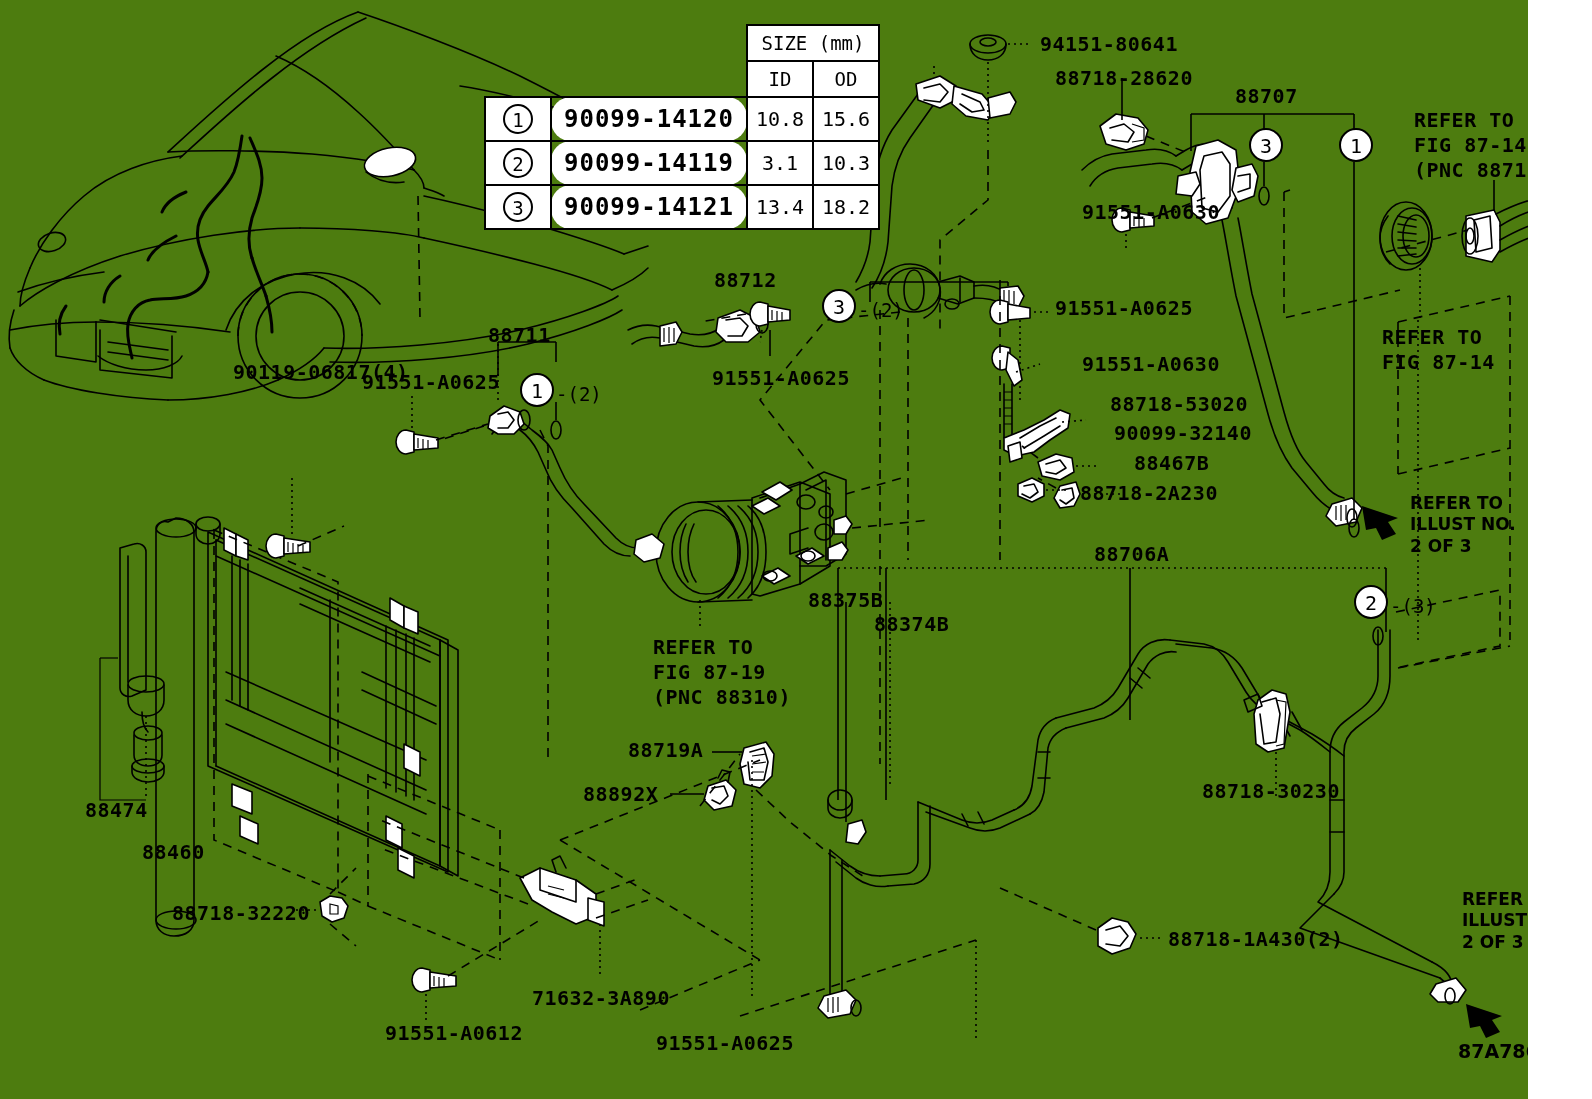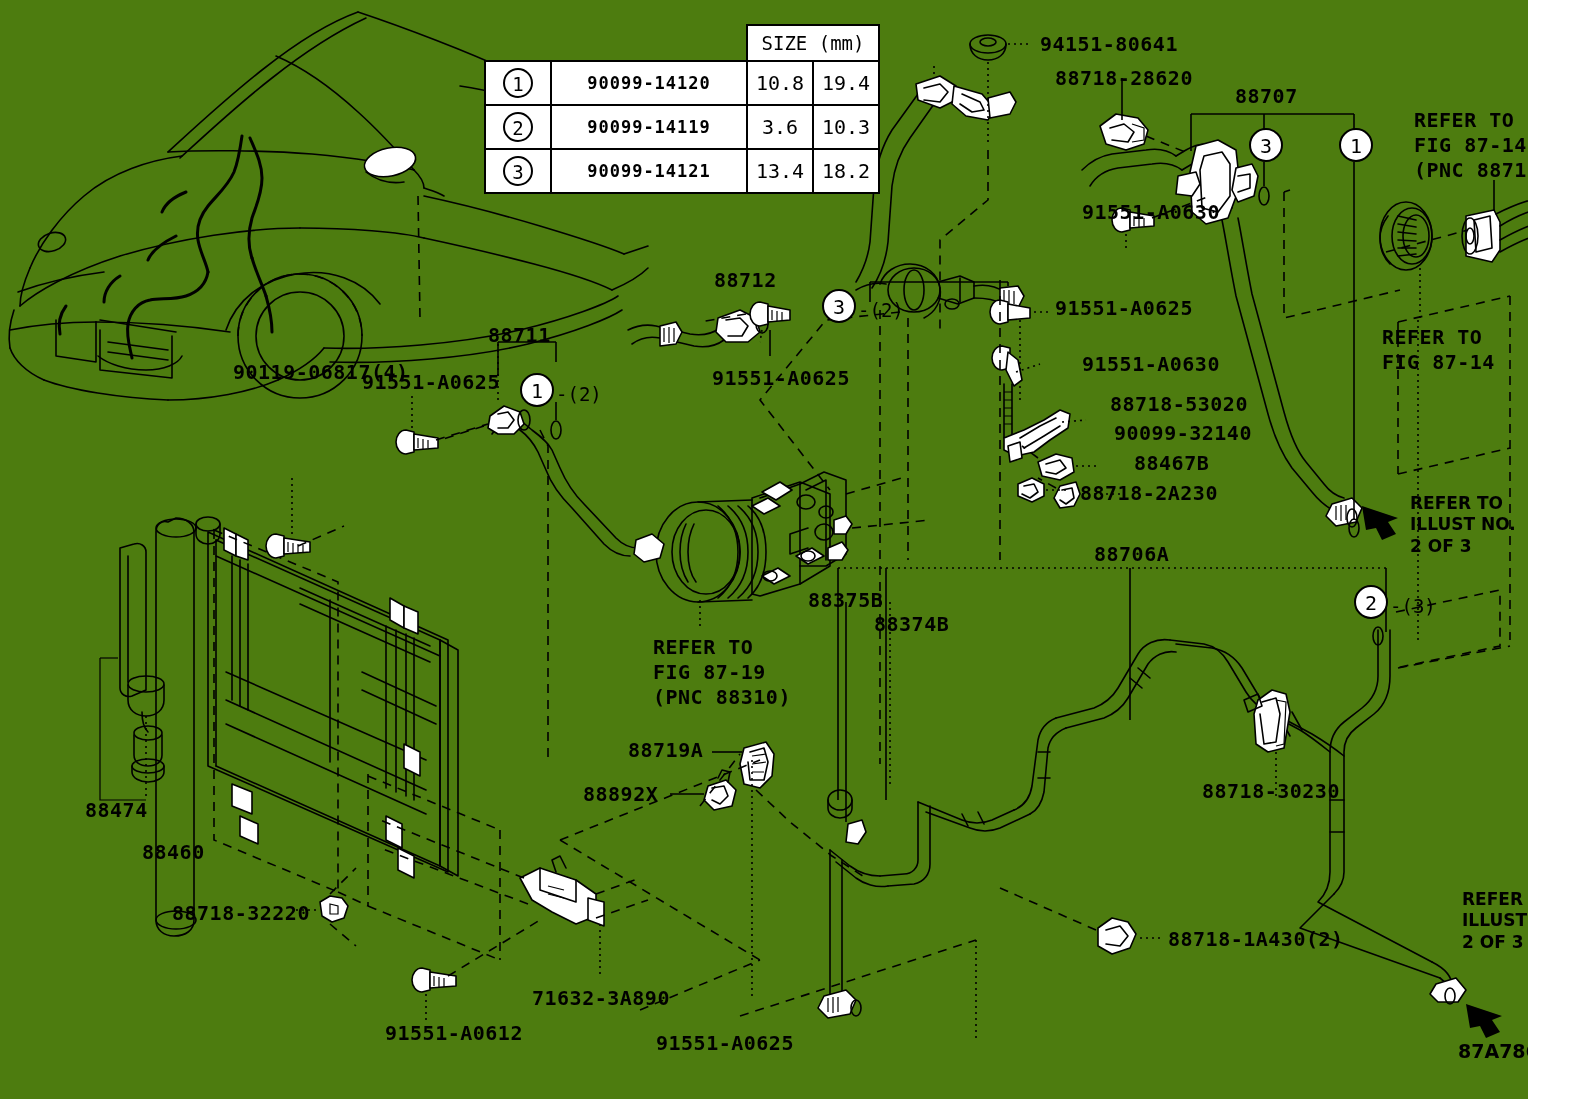--- a/index.html
+++ b/index.html
@@ -31,21 +31,21 @@
     border-collapse:collapse;
     font-family:"DejaVu Sans Mono","Liberation Mono",monospace;
   }
   #sizetable td,#sizetable th{
     border:2px solid #000;padding:0;margin:0;text-align:center;
     font-weight:700;color:#000;background:#fff;
   }
   #sizetable .blank{border:none;background:transparent;}
   #sizetable .hd{font-weight:400;font-size:19px;height:34px;}
   #sizetable .refcell{width:64px;height:42px;font-size:19px;}
-  #sizetable .pncell{width:194px;height:42px;font-size:17px;letter-spacing:1px;}
+  #sizetable .pncell{width:194px;height:42px;font-size:24px;letter-spacing:1px;border-radius:20px;}
   #sizetable .numcell{width:64px;height:42px;font-weight:400;font-size:20px;margin-left:38px;}
   .circnum{
     display:inline-block;width:30px;height:30px;line-height:28px;
     border:2px solid #000;border-radius:50%;font-size:19px;font-weight:400;
     text-align:center;box-sizing:border-box;background:#fff;
   }
   .circnum.big{width:34px;height:34px;line-height:32px;font-size:20px;}
   .circwrap{position:absolute;}
   .circwrap .qtxt{
     font-family:"DejaVu Sans Mono","Liberation Mono",monospace;
@@ -590,29 +590,35 @@
   </svg>
 
   <table id="sizetable">
     <tbody>
         <tr>
       <td class="blank"></td>
       <td class="blank"></td>
       <td class="hd" colspan="2">SIZE (mm)</td>
     </tr>
     <tr>
+      <td class="blank"></td>
+      <td class="blank"></td>
+      <td class="hd">ID</td>
+      <td class="hd">OD</td>
+    </tr>
+    <tr>
       <td class="refcell"><span class="circnum">1</span></td>
       <td class="pncell">90099-14120</td>
       <td class="numcell">10.8</td>
-      <td class="numcell">19.4</td>
+      <td class="numcell">15.6</td>
     </tr>
     <tr>
       <td class="refcell"><span class="circnum">2</span></td>
       <td class="pncell">90099-14119</td>
-      <td class="numcell">3.6</td>
+      <td class="numcell">3.1</td>
       <td class="numcell">10.3</td>
     </tr>
     <tr>
       <td class="refcell"><span class="circnum">3</span></td>
       <td class="pncell">90099-14121</td>
       <td class="numcell">13.4</td>
       <td class="numcell">18.2</td>
     </tr>
   </tbody>
     </table>

